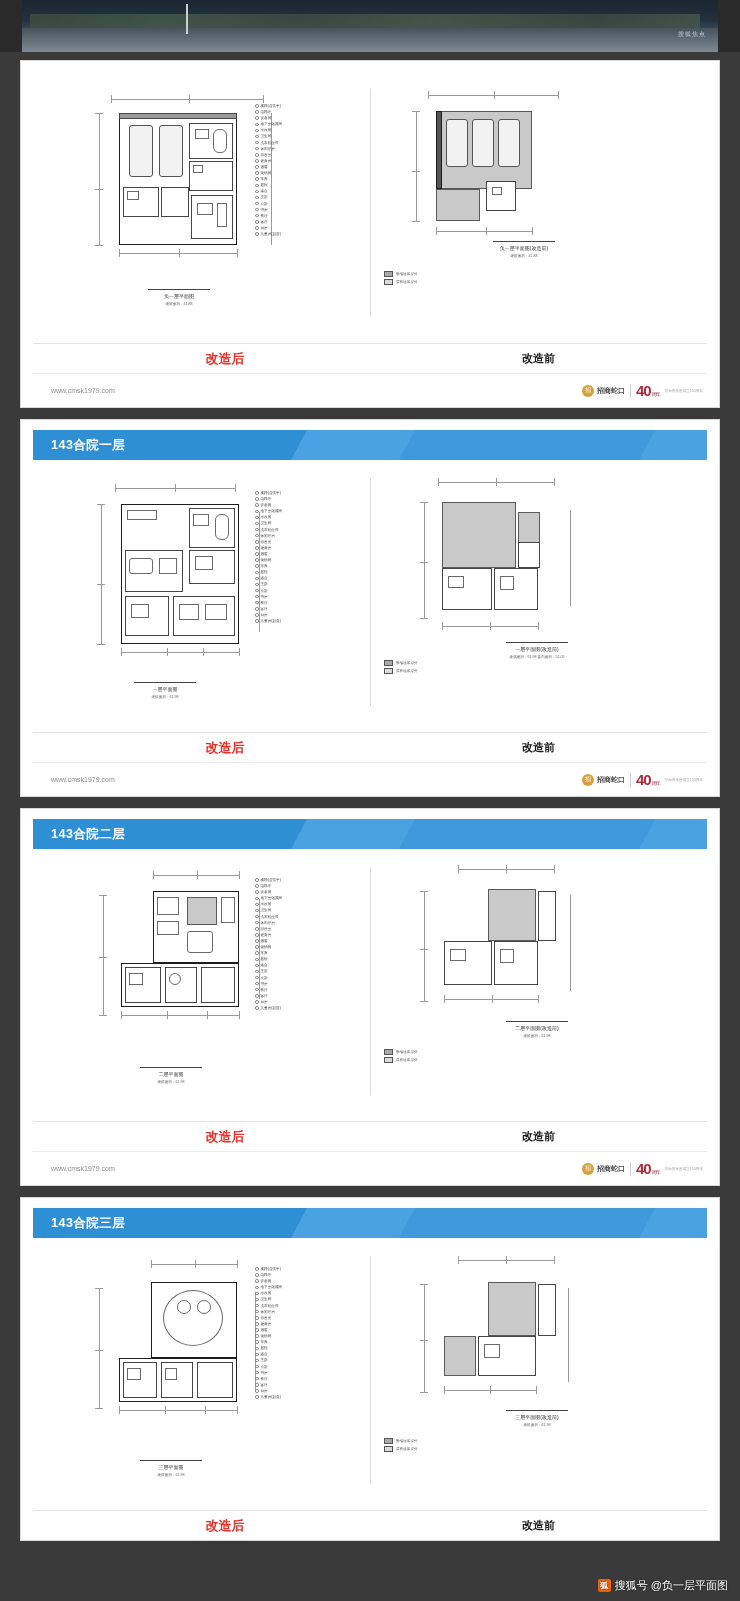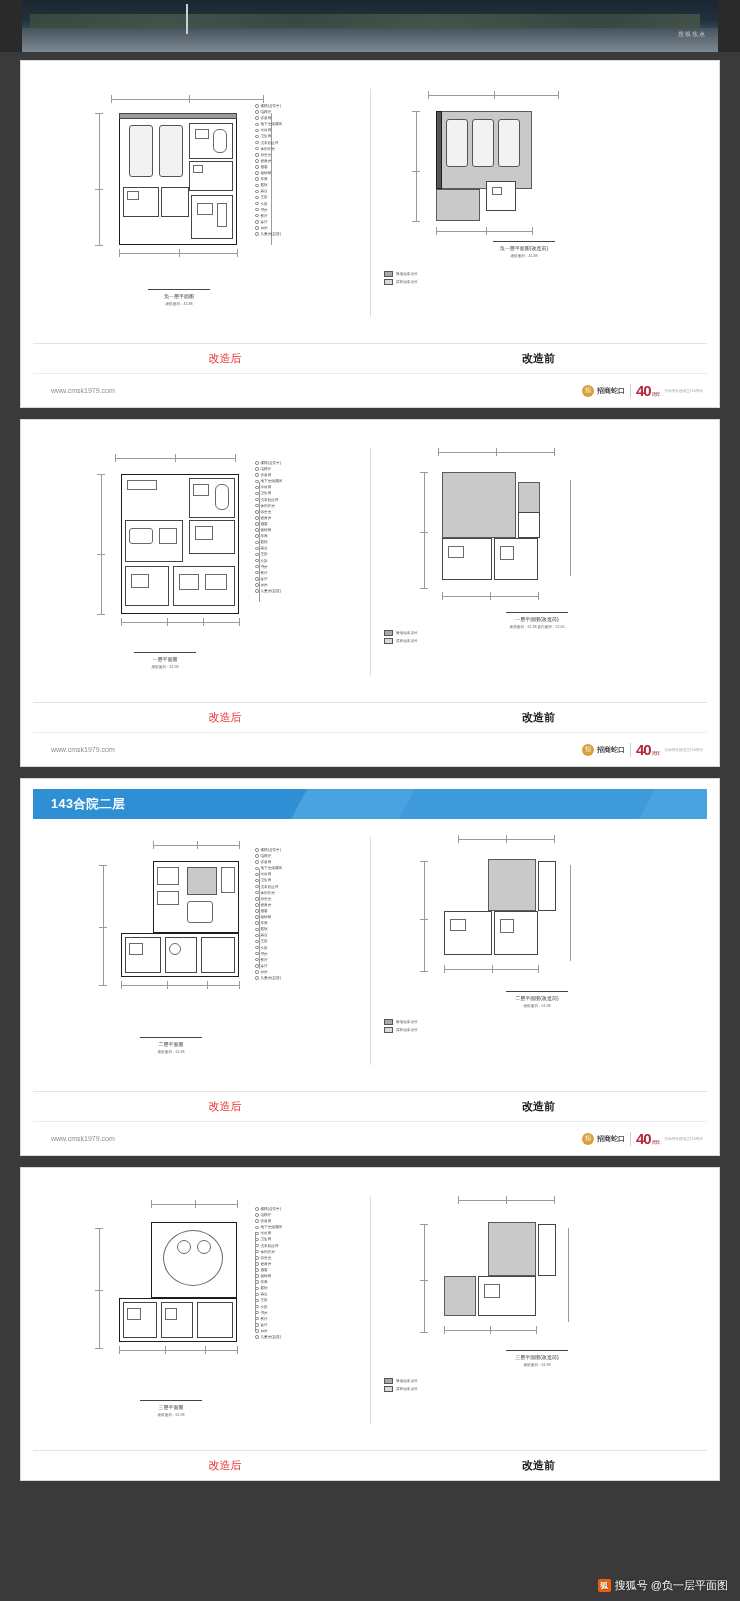--- a/index.html
+++ b/index.html
@@ -207,21 +207,21 @@
   .sw.b { background: #d9d9d9; }
 
   
   .label-row {
     position: relative;
     height: 30px;
     border-top: 1px solid #e3e3e3;
     display: flex;
   }
   .label-row > div { flex: 1; display: flex; align-items: center; justify-content: center; }
-  .label-after { color: #e8312a; font-size: 11px; font-weight: normal; padding-left: 47px; }
+  .label-after { color: #e8312a; font-size: 13px; font-weight: bold; padding-left: 47px; }
   .label-before { color: #1a1a1a; font-size: 11px; font-weight: bold; }
 
   
   .sheet-footer {
     position: relative;
     height: 34px;
     border-top: 1px solid #ececec;
     display: flex;
     align-items: center;
     justify-content: space-between;
@@ -483,20 +483,23 @@
           <div class="brand-40">
             <span>40</span>
             <small>周年</small>
           </div>
           <div class="brand-tag">招商局集团成立150周年</div>
         </div>
       </div>
     </div>
 
     <div class="sheet">
+      <div class="title-bar">
+        <div class="title-text">143合院一层</div>
+      </div>
 
       <div class="plan-body">
         <div class="col-divider"></div>
 
         <div class="plan-col">
           <div class="drawing" style="left:60px; top:28px; width:190px; height:180px;">
             <div class="dim-line" style="left:22px;top:0;width:120px;height:1px;"></div>
             <div class="dim-line" style="left:22px;top:-4px;width:1px;height:8px;"></div>
             <div class="dim-line" style="left:82px;top:-4px;width:1px;height:8px;"></div>
             <div class="dim-line" style="left:142px;top:-4px;width:1px;height:8px;"></div>
@@ -896,20 +899,23 @@
           <div class="brand-40">
             <span>40</span>
             <small>周年</small>
           </div>
           <div class="brand-tag">招商局集团成立150周年</div>
         </div>
       </div>
     </div>
 
     <div class="sheet last">
+      <div class="title-bar">
+        <div class="title-text">143合院三层</div>
+      </div>
 
       <div class="plan-body">
         <div class="col-divider"></div>
 
         <div class="plan-col">
           <div class="drawing" style="left:60px; top:26px; width:190px; height:180px;">
             <div class="dim-line" style="left:58px;top:0;width:86px;height:1px;"></div>
             <div class="dim-line" style="left:58px;top:-4px;width:1px;height:8px;"></div>
             <div class="dim-line" style="left:102px;top:-4px;width:1px;height:8px;"></div>
             <div class="dim-line" style="left:144px;top:-4px;width:1px;height:8px;"></div>

